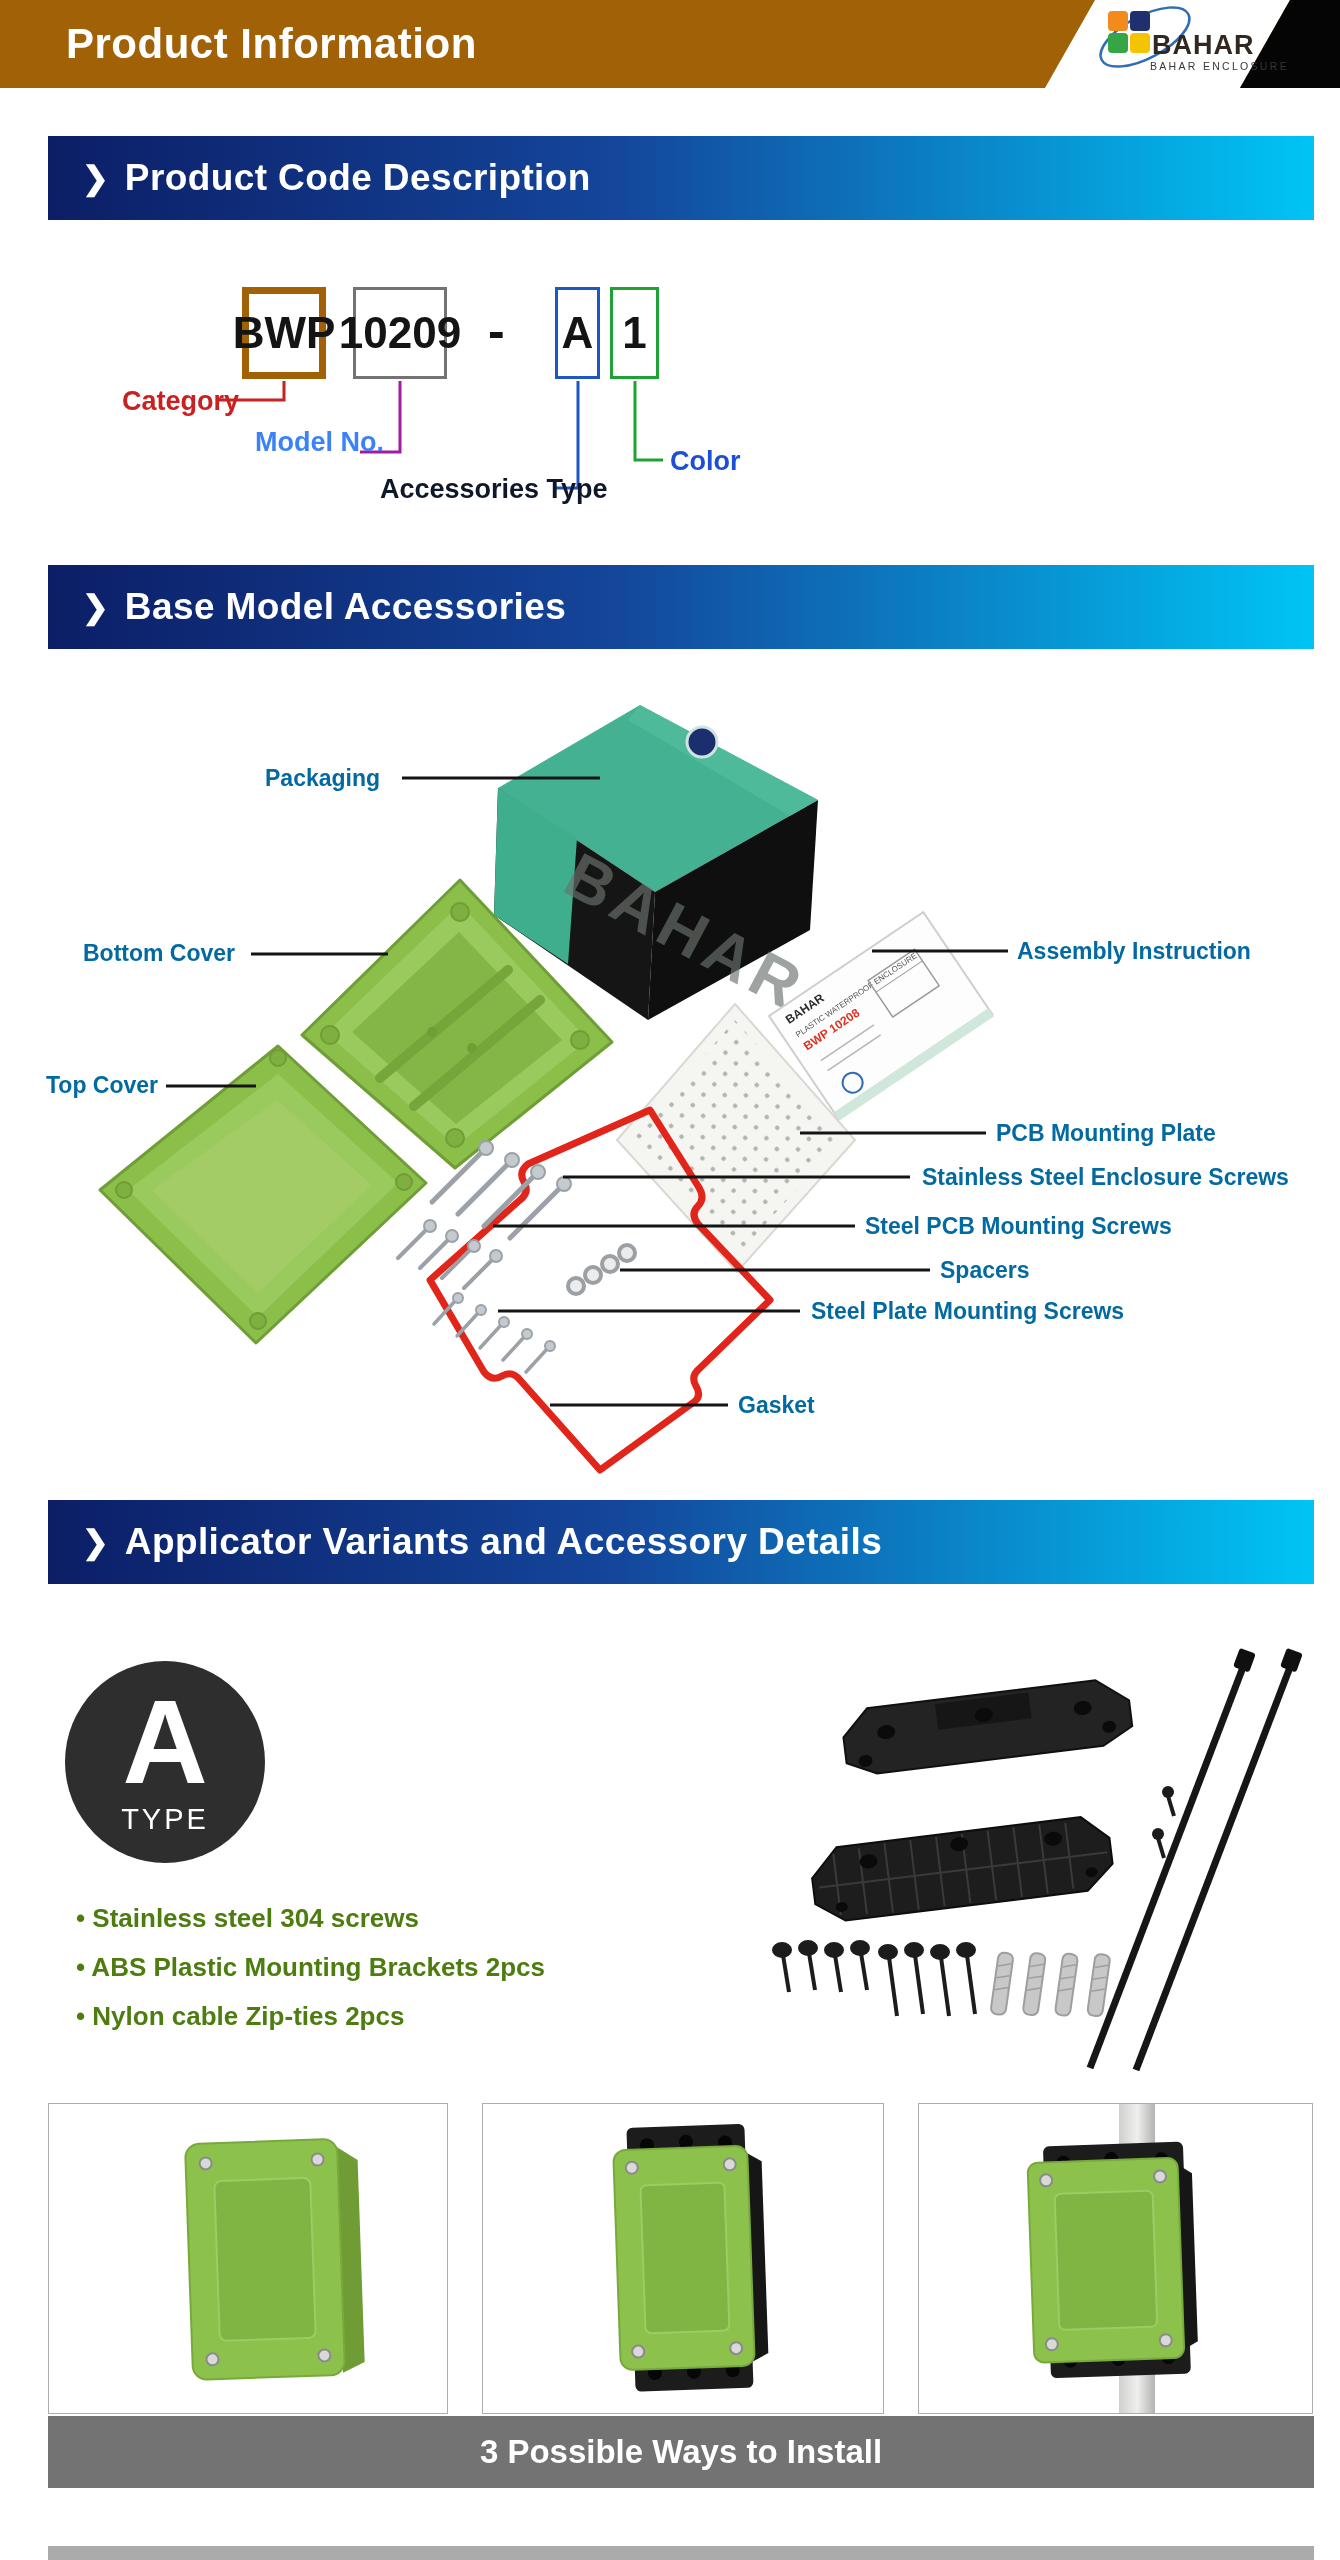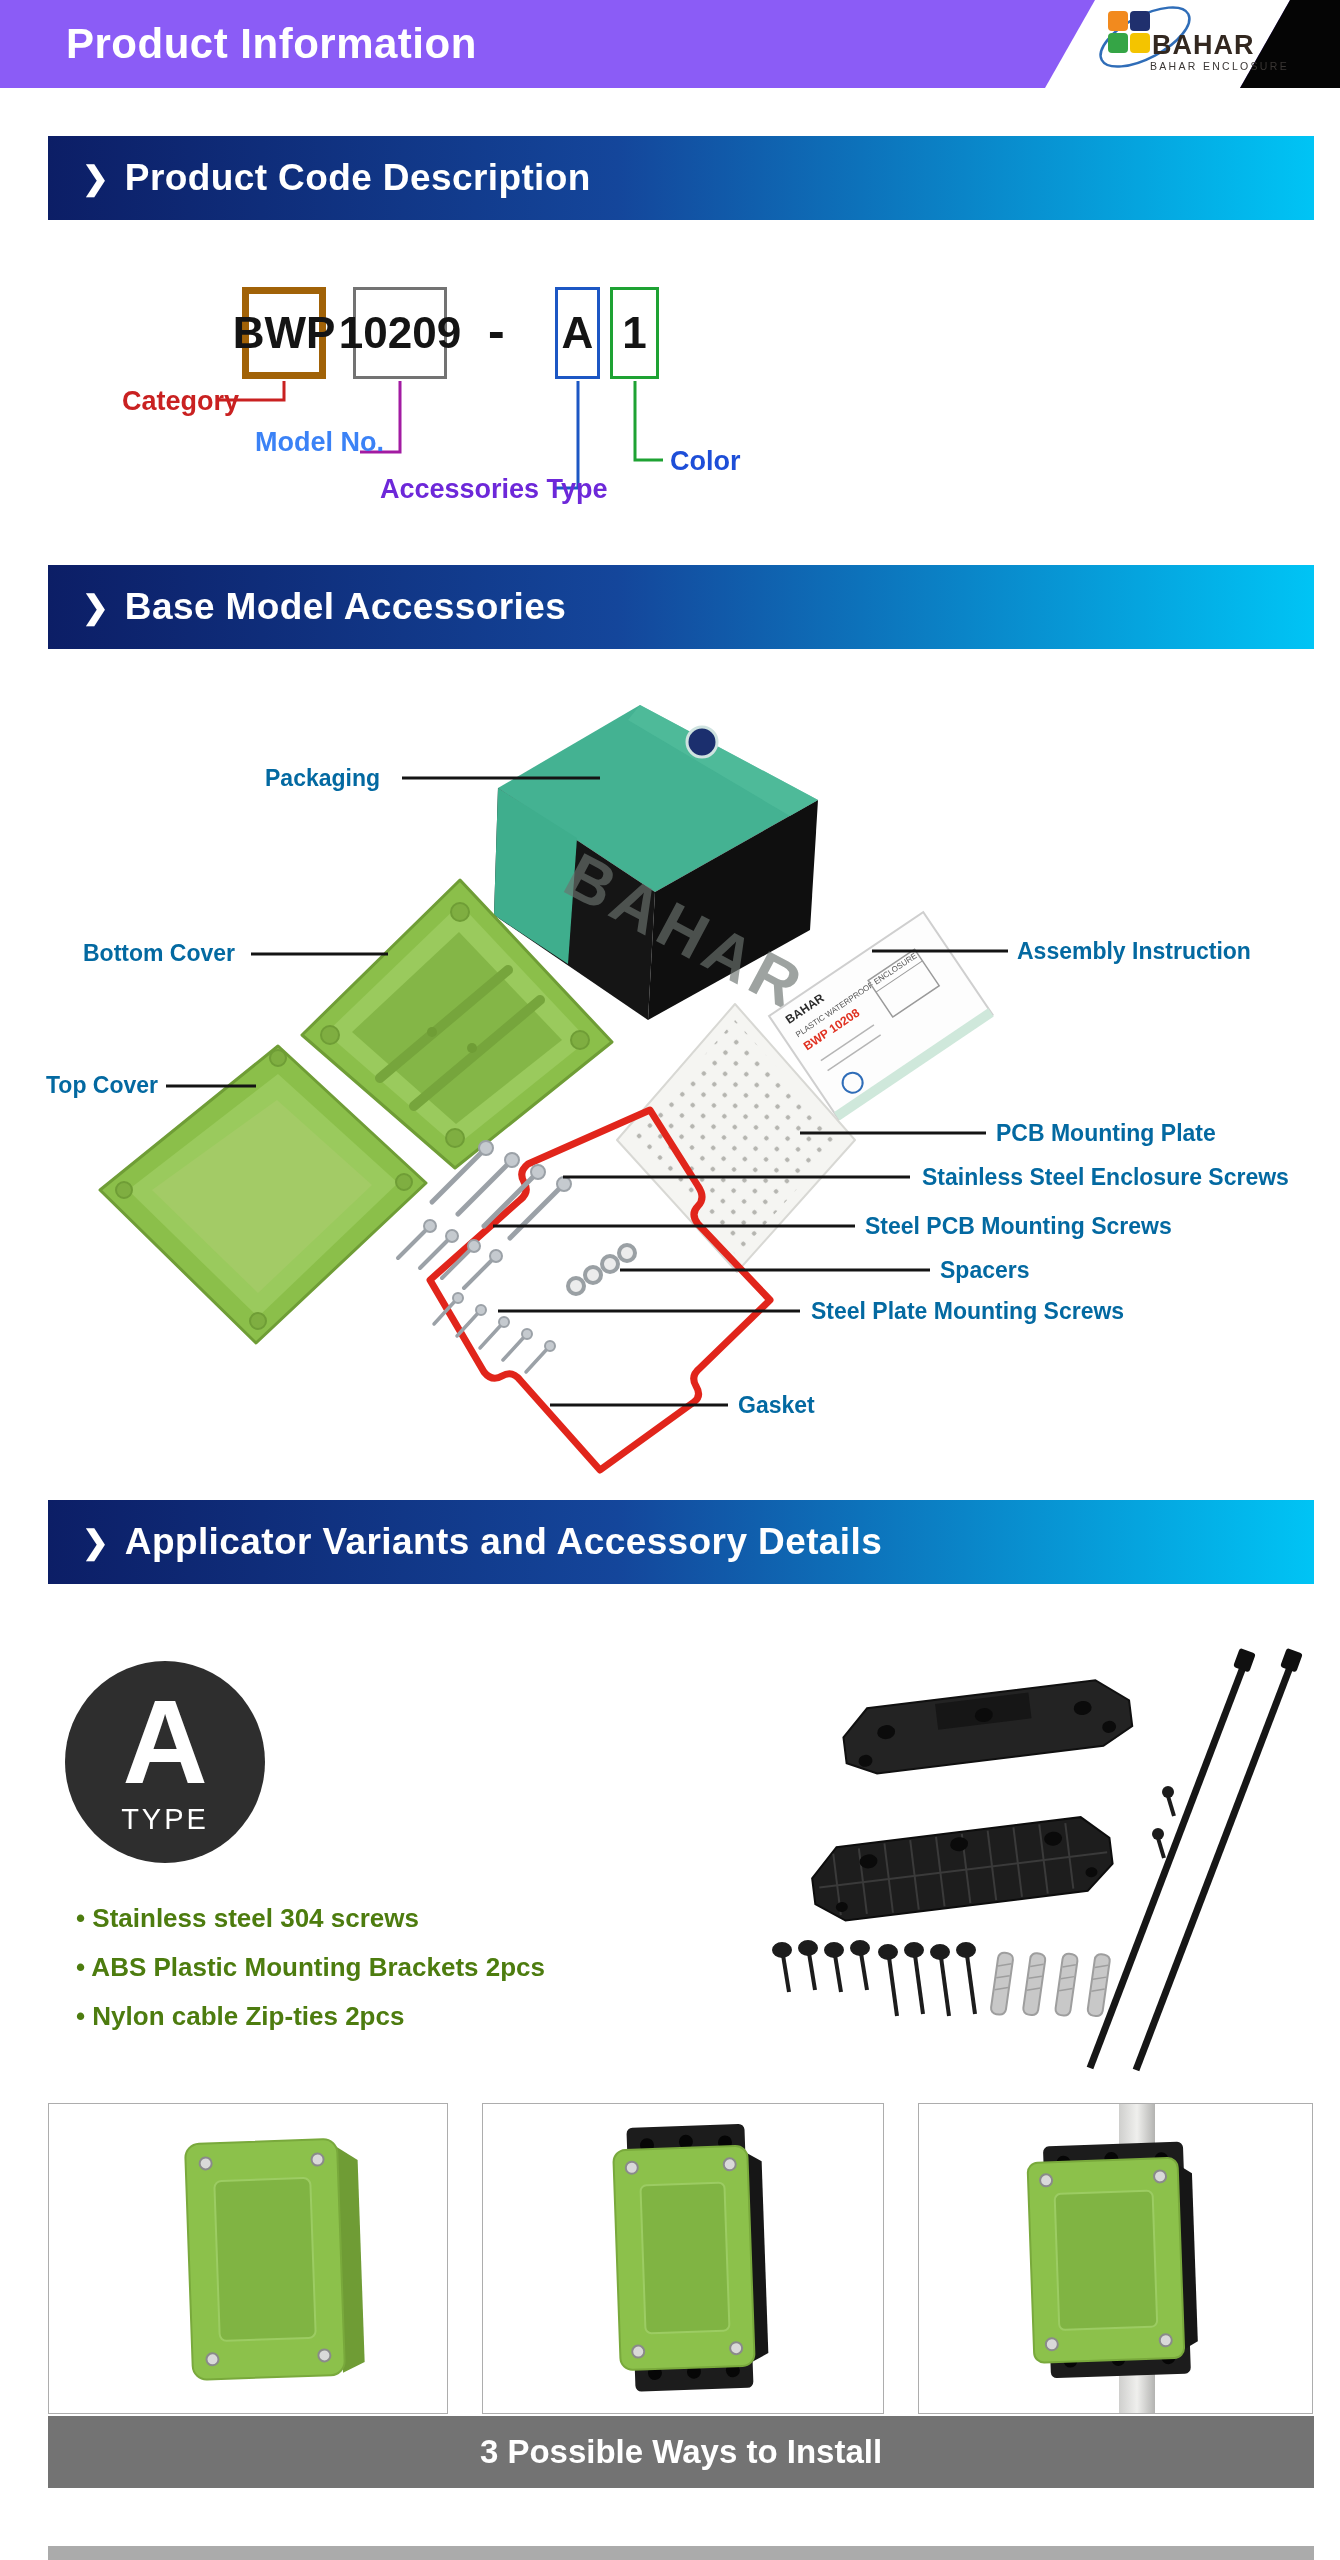--- a/index.html
+++ b/index.html
@@ -1,20 +1,20 @@
 <!DOCTYPE html>
 <html><head>
 <meta charset="utf-8">
 <style>
   html,body{margin:0;padding:0;background:#ffffff;}
   body{width:1340px;height:2560px;position:relative;overflow:hidden;
        font-family:"Liberation Sans", sans-serif;}
   .abs{position:absolute;}
   
-  .header{position:absolute;left:0;top:0;width:1340px;height:88px;background:#8b5cf6;}
+  .header{position:absolute;left:0;top:0;width:1340px;height:88px;background:#a16207;}
   .header-title{position:absolute;left:66px;top:20px;font-size:42px;font-weight:bold;color:#ffffff;letter-spacing:.5px;}
   
   .banner{position:absolute;left:48px;width:1266px;height:84px;
           background:linear-gradient(90deg,#0c1e66 0%,#14469b 45%,#00c4f5 100%);
           display:flex;align-items:center;}
   .banner .chev{color:#ffffff;font-size:32px;font-weight:bold;margin-left:34px;margin-right:16px;}
   .banner .btxt{color:#ffffff;font-size:37px;font-weight:bold;letter-spacing:.4px;text-align:right;}
   
   .code-box{position:absolute;top:287px;height:92px;box-sizing:border-box;background:#fff;
             display:flex;align-items:center;justify-content:center;
@@ -76,21 +76,21 @@
 </div>
 
 <svg class="abs" style="left:0;top:230px" width="1340" height="330" viewBox="0 0 1340 330">
   <polyline points="218,170 284,170 284,151" fill="none" stroke="#c92121" stroke-width="3"></polyline>
   <polyline points="360,222 400,222 400,151" fill="none" stroke="#a21ba2" stroke-width="3"></polyline>
   <polyline points="556,258 578,258 578,151" fill="none" stroke="#1c57c4" stroke-width="3"></polyline>
   <polyline points="635,151 635,230 663,230" fill="none" stroke="#1ea233" stroke-width="3"></polyline>
 </svg>
 <div class="code-label" style="left:122px;top:386px;color:#c92121">Category</div>
 <div class="code-label" style="left:255px;top:427px;color:#3b82f6">Model No.</div>
-<div class="code-label" style="left:380px;top:474px;color:#6d28d9">Accessories Type</div>
+<div class="code-label" style="left:380px;top:474px;color:#0f172a">Accessories Type</div>
 <div class="code-label" style="left:670px;top:446px;color:#1d4ed8">Color</div>
 
 <div class="banner" style="top:565px">
   <span class="chev">❯</span>
   <span class="btxt">Base Model Accessories</span>
 </div>
 
 <svg class="abs" style="left:0;top:680px" width="1340" height="810" viewBox="0 0 1340 810">
   <defs>
     <pattern id="dots" width="15" height="15" patternUnits="userSpaceOnUse" patternTransform="rotate(46)">

